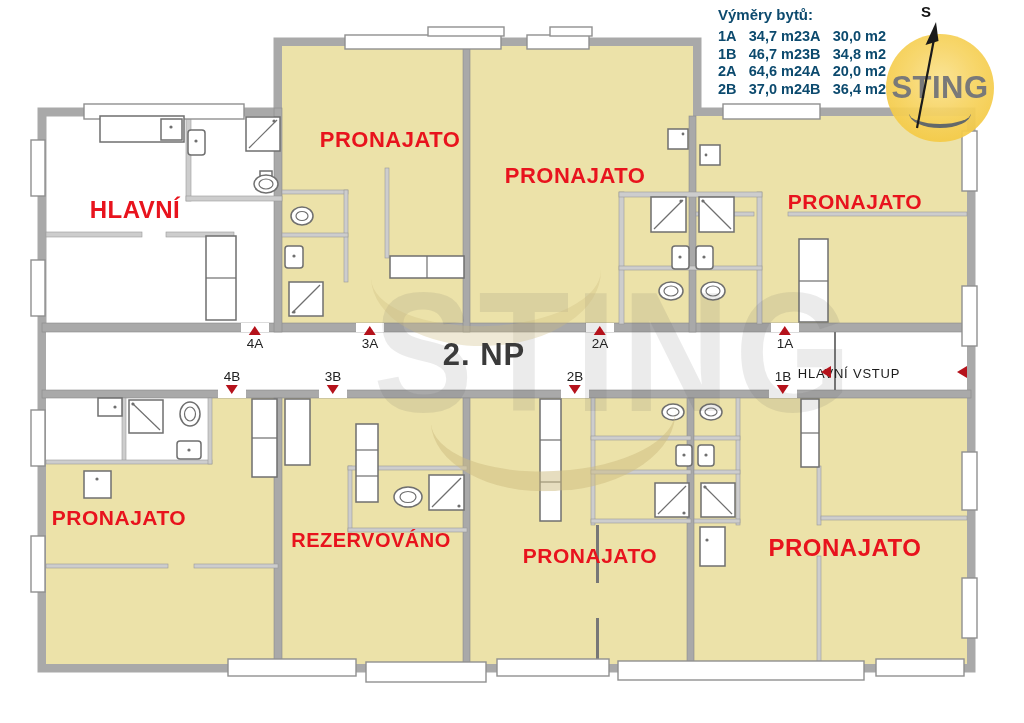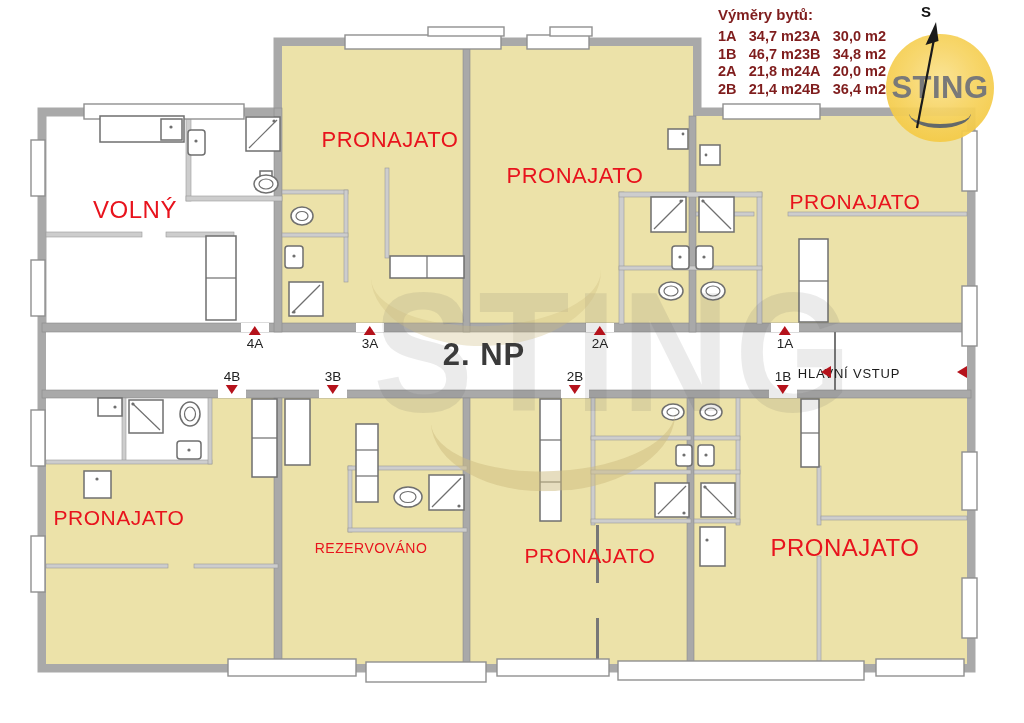--- a/index.html
+++ b/index.html
@@ -26,39 +26,39 @@
   #watermark-text{position:absolute;left:615px;top:352px;z-index:2;
     transform:translate(-50%,-50%) scaleX(.88);font-size:170px;font-weight:bold;
     letter-spacing:6px;color:rgba(90,90,90,.12);white-space:nowrap;}
   .wm-smile{position:absolute;z-index:2;border-bottom:20px solid rgba(205,188,128,.5);
     border-radius:0 0 120px 120px / 0 0 75px 75px;}
   #wm-smile-1{left:432px;top:396px;width:245px;height:75px;transform:rotate(-3deg);}
   #wm-smile-2{left:372px;top:268px;width:230px;height:58px;opacity:.65;transform:rotate(-2deg);}
 
   
   .status-label{position:absolute;z-index:3;transform:translate(-50%,-50%);
-    font-weight:normal;color:var(--status-text,#e8131d);letter-spacing:.5px;white-space:nowrap;}
+    font-weight:bold;color:var(--status-text,#e8131d);letter-spacing:.5px;white-space:nowrap;}
   #floor-label{position:absolute;left:484px;top:355px;z-index:3;transform:translate(-50%,-50%);
     font-size:31px;font-weight:bold;color:var(--floor-label-text,#3a3a3a);letter-spacing:1px;}
   #entrance-label{position:absolute;left:849px;top:373px;z-index:3;transform:translate(-50%,-50%);
     font-size:13px;color:#1c1c1c;letter-spacing:.8px;white-space:nowrap;}
   .tri-left{position:absolute;z-index:3;width:0;height:0;border-top:6px solid transparent;
     border-bottom:6px solid transparent;border-right:10px solid var(--marker-red,#b5121b);}
   #entr-tri-1{left:821px;top:366px;} #entr-tri-2{left:957px;top:366px;}
 
   .unit-marker{position:absolute;z-index:3;transform:translateX(-50%);display:flex;
     flex-direction:column;align-items:center;gap:1px;}
   .unit-marker.top{top:326px;} .unit-marker.bottom{top:369px;}
   .unit-label{font-size:13.5px;color:#222;}
   .tri{width:0;height:0;border-left:6px solid transparent;border-right:6px solid transparent;}
   .tri-up{border-bottom:9px solid var(--marker-red,#b5121b);}
   .tri-down{border-top:9px solid var(--marker-red,#b5121b);}
 
   
-  #legend{position:absolute;left:718px;top:6px;z-index:5;font-weight:bold;color:#7f1d1d;}
+  #legend{position:absolute;left:718px;top:6px;z-index:5;font-weight:bold;color:#0c4a6e;}
   #legend-title{font-size:15px;margin-bottom:5px;}
   .legend-row{display:flex;line-height:17.5px;font-size:14.5px;}
   .lu{width:24px;} .lv{width:60px;text-align:right;}
 
   
   #logo{position:absolute;left:886px;top:34px;width:108px;height:108px;border-radius:50%;
     background:radial-gradient(circle at 50% 42%, #fae28e 0%, #f7d35f 45%, var(--logo-yellow,#f3c433) 100%);
     opacity:.93;z-index:4;}
   #logo-text{margin-top:38px;text-align:center;font-size:31px;font-weight:bold;
     color:#6f6f6f;letter-spacing:.5px;line-height:1;}
@@ -349,27 +349,27 @@
           <span class="lv">30,0 m2</span>
         </div>
         <div class="legend-row">
           <span class="lu">1B</span>
           <span class="lv">46,7 m2</span>
           <span class="lu">3B</span>
           <span class="lv">34,8 m2</span>
         </div>
         <div class="legend-row">
           <span class="lu">2A</span>
-          <span class="lv">21,8 m2</span>
+          <span class="lv">64,6 m2</span>
           <span class="lu">4A</span>
           <span class="lv">20,0 m2</span>
         </div>
         <div class="legend-row">
           <span class="lu">2B</span>
-          <span class="lv">21,4 m2</span>
+          <span class="lv">37,0 m2</span>
           <span class="lu">4B</span>
           <span class="lv">36,4 m2</span>
         </div>
       </div>
   </div>
 
   <div id="logo">
     <div id="logo-text">STING</div>
     <div id="logo-smile"></div>
   </div>
@@ -412,21 +412,21 @@
     <div class="door-gap bottom" style="left: 575px;"></div>
     <div class="unit-marker bottom" style="left: 575px;">
       <div class="unit-label">2B</div>
       <div class="tri tri-down"></div>
     </div>
     <div class="door-gap bottom" style="left: 783px;"></div>
     <div class="unit-marker bottom" style="left: 783px;">
       <div class="unit-label">1B</div>
       <div class="tri tri-down"></div>
     </div>
-    <div class="status-label" style="left: 135px; top: 210px; font-size: 24px;">VOLNÝ</div>
+    <div class="status-label" style="left: 135px; top: 210px; font-size: 24px;">HLAVNÍ</div>
     <div class="status-label" style="left: 390px; top: 140px; font-size: 22px;">PRONAJATO</div>
     <div class="status-label" style="left: 575px; top: 176px; font-size: 22px;">PRONAJATO</div>
     <div class="status-label" style="left: 855px; top: 202px; font-size: 21px;">PRONAJATO</div>
     <div class="status-label" style="left: 119px; top: 518px; font-size: 21px;">PRONAJATO</div>
-    <div class="status-label" style="left: 371px; top: 540px; font-size: 14px; margin-top: 8px;">REZERVOVÁNO</div>
+    <div class="status-label" style="left: 371px; top: 540px; font-size: 20px;">REZERVOVÁNO</div>
     <div class="status-label" style="left: 590px; top: 556px; font-size: 21px;">PRONAJATO</div>
     <div class="status-label" style="left: 845px; top: 548px; font-size: 24px;">PRONAJATO</div>
   </div>
 
 </body></html>

